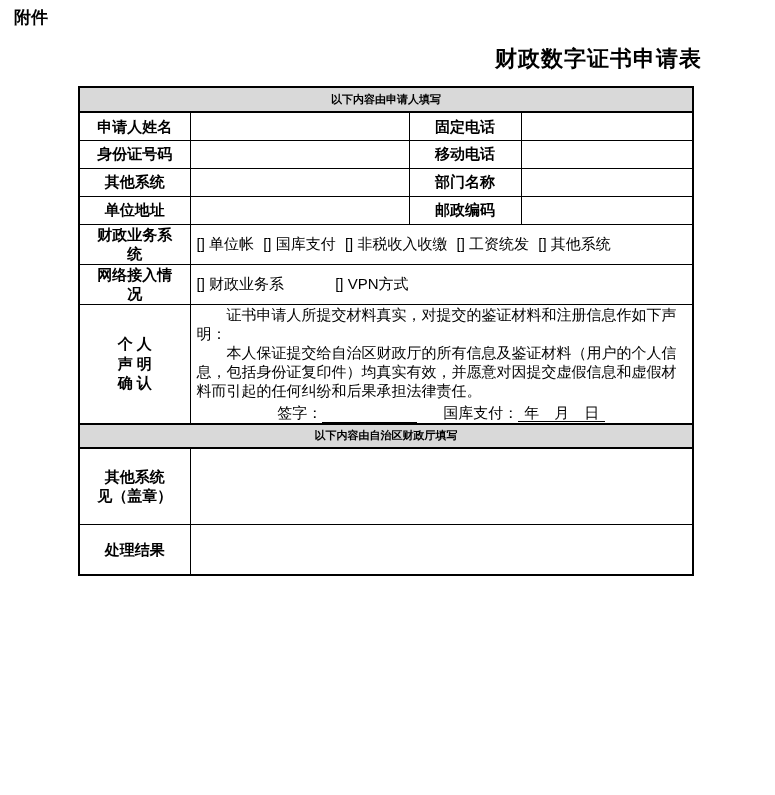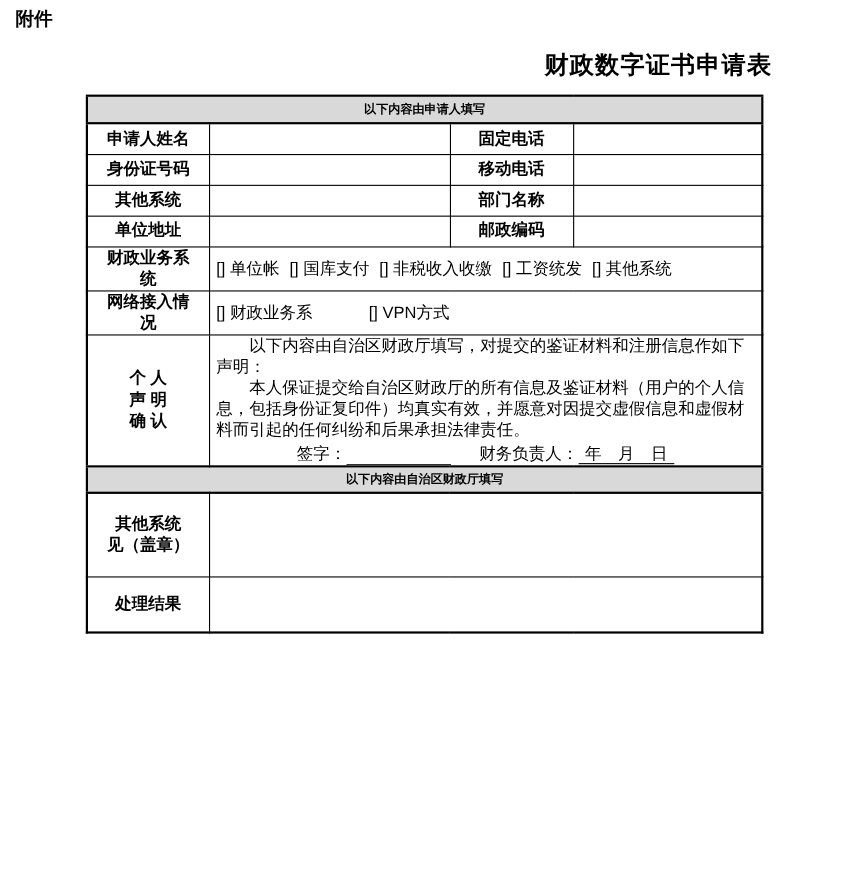--- a/index.html
+++ b/index.html
@@ -132,24 +132,24 @@
         <span class="opt">[] 财政业务系</span>
         <span class="opt gap">[] VPN方式</span>
       </td>
     </tr>
 
     <tr class="h116">
       <td class="lbl">个 人
 声 明
 确 认</td>
       <td colspan="3" class="decl">
-        <p>以下内容由自治区财政厅填写，对提交的鉴证材料和注册信息作如下声明：</p>
+        <p>证书申请人所提交材料真实，对提交的鉴证材料和注册信息作如下声明：</p>
         <p>本人保证提交给自治区财政厅的所有信息及鉴证材料（用户的个人信息，包括身份证复印件）均真实有效，并愿意对因提交虚假信息和虚假材料而引起的任何纠纷和后果承担法律责任。</p>
         <div class="signline">
-          <span>签字：</span><span class="u-blank w95"></span><span class="sp"></span><span>财务负责人：</span><span class="u-run">年　月　日</span>
+          <span>签字：</span><span class="u-blank w95"></span><span class="sp"></span><span>国库支付：</span><span class="u-run">年　月　日</span>
         </div>
       </td>
     </tr>
 
     <tr class="sec h24">
       <td colspan="4">以下内容由自治区财政厅填写</td>
     </tr>
 
 
 

